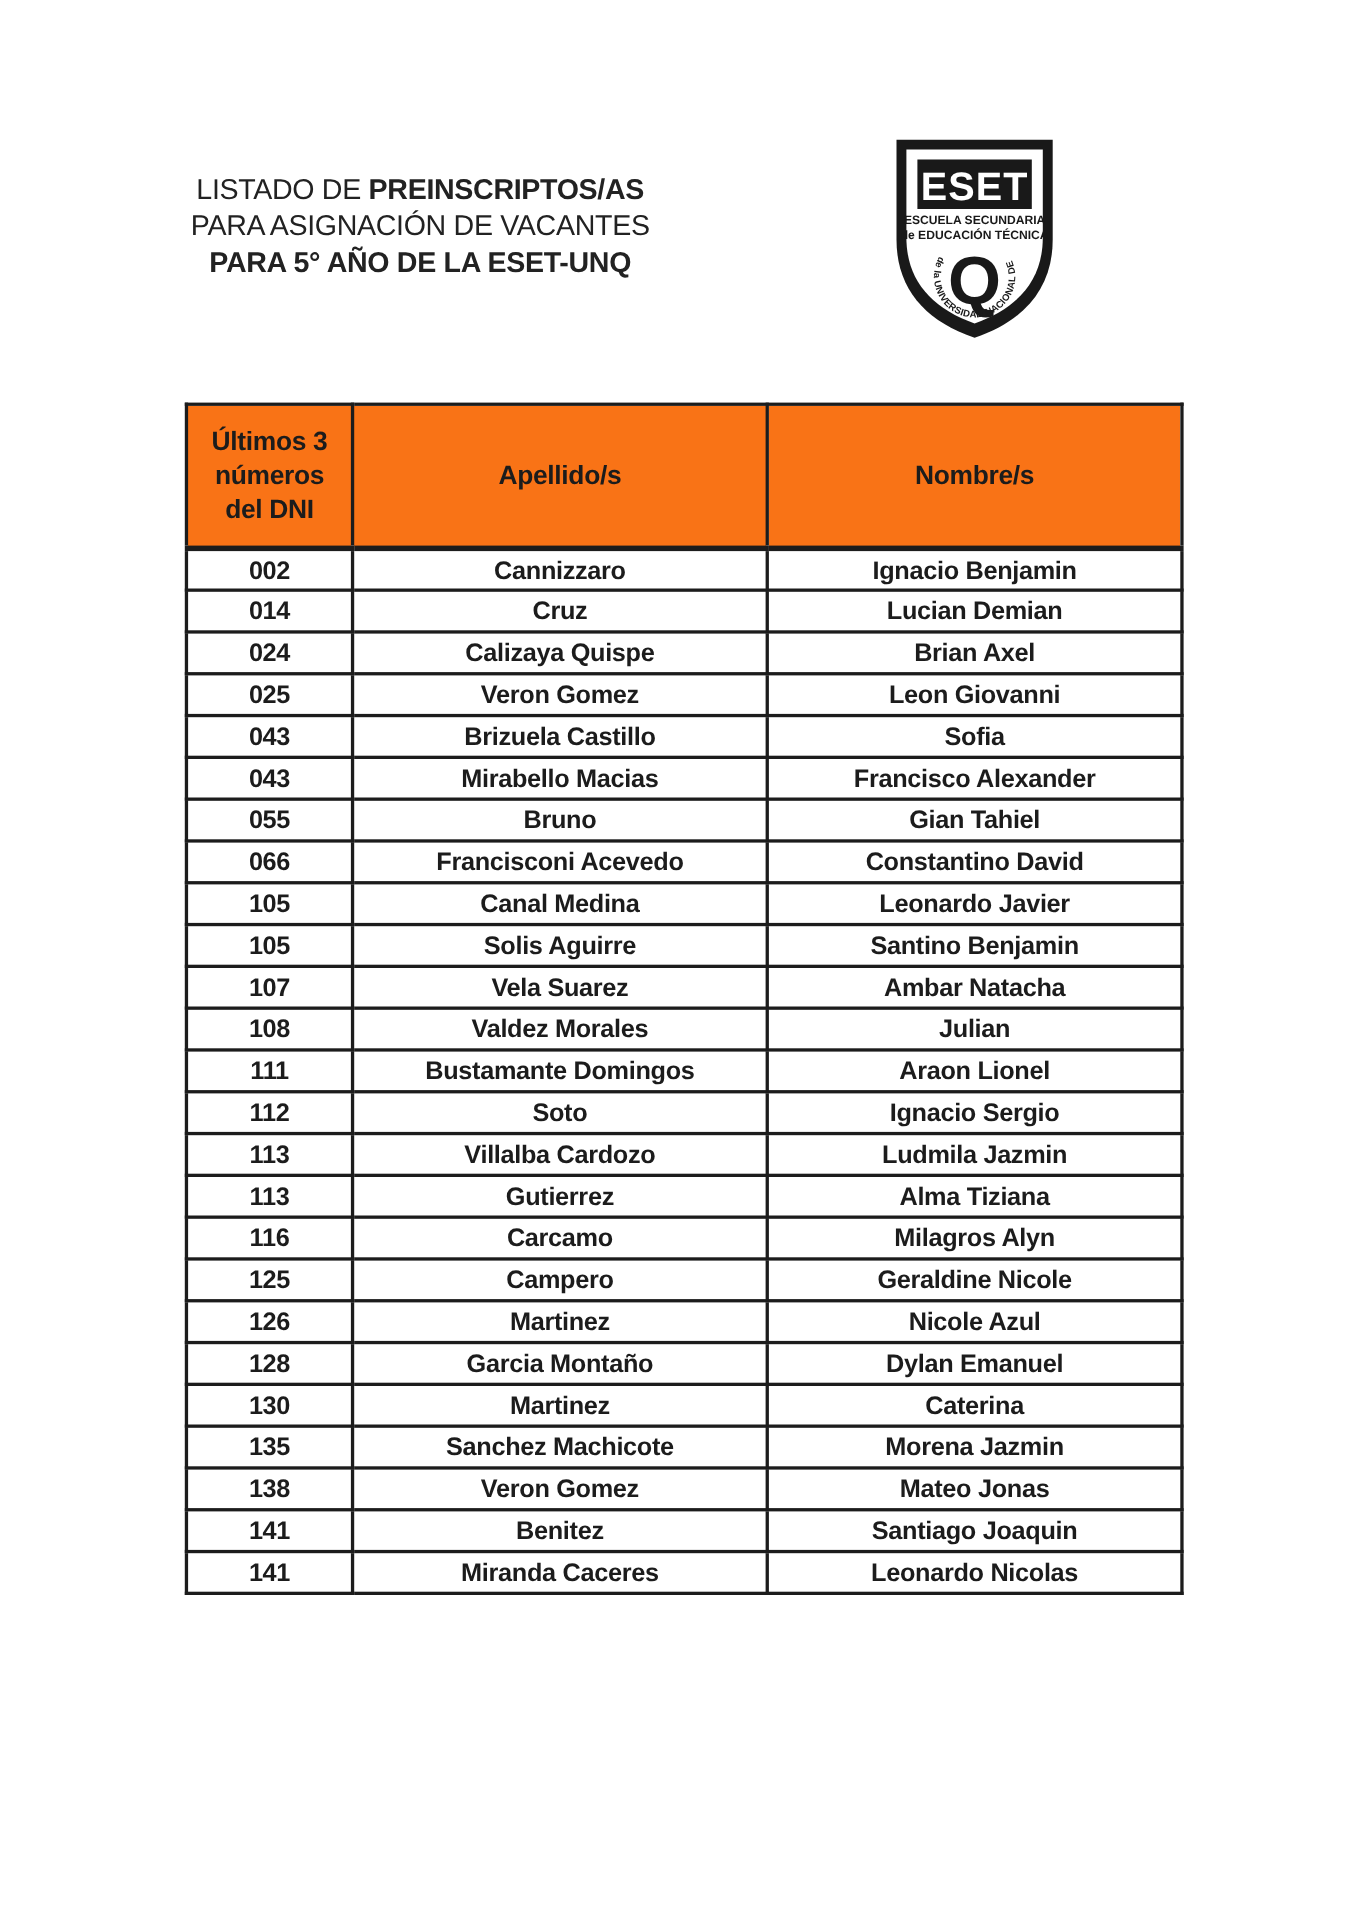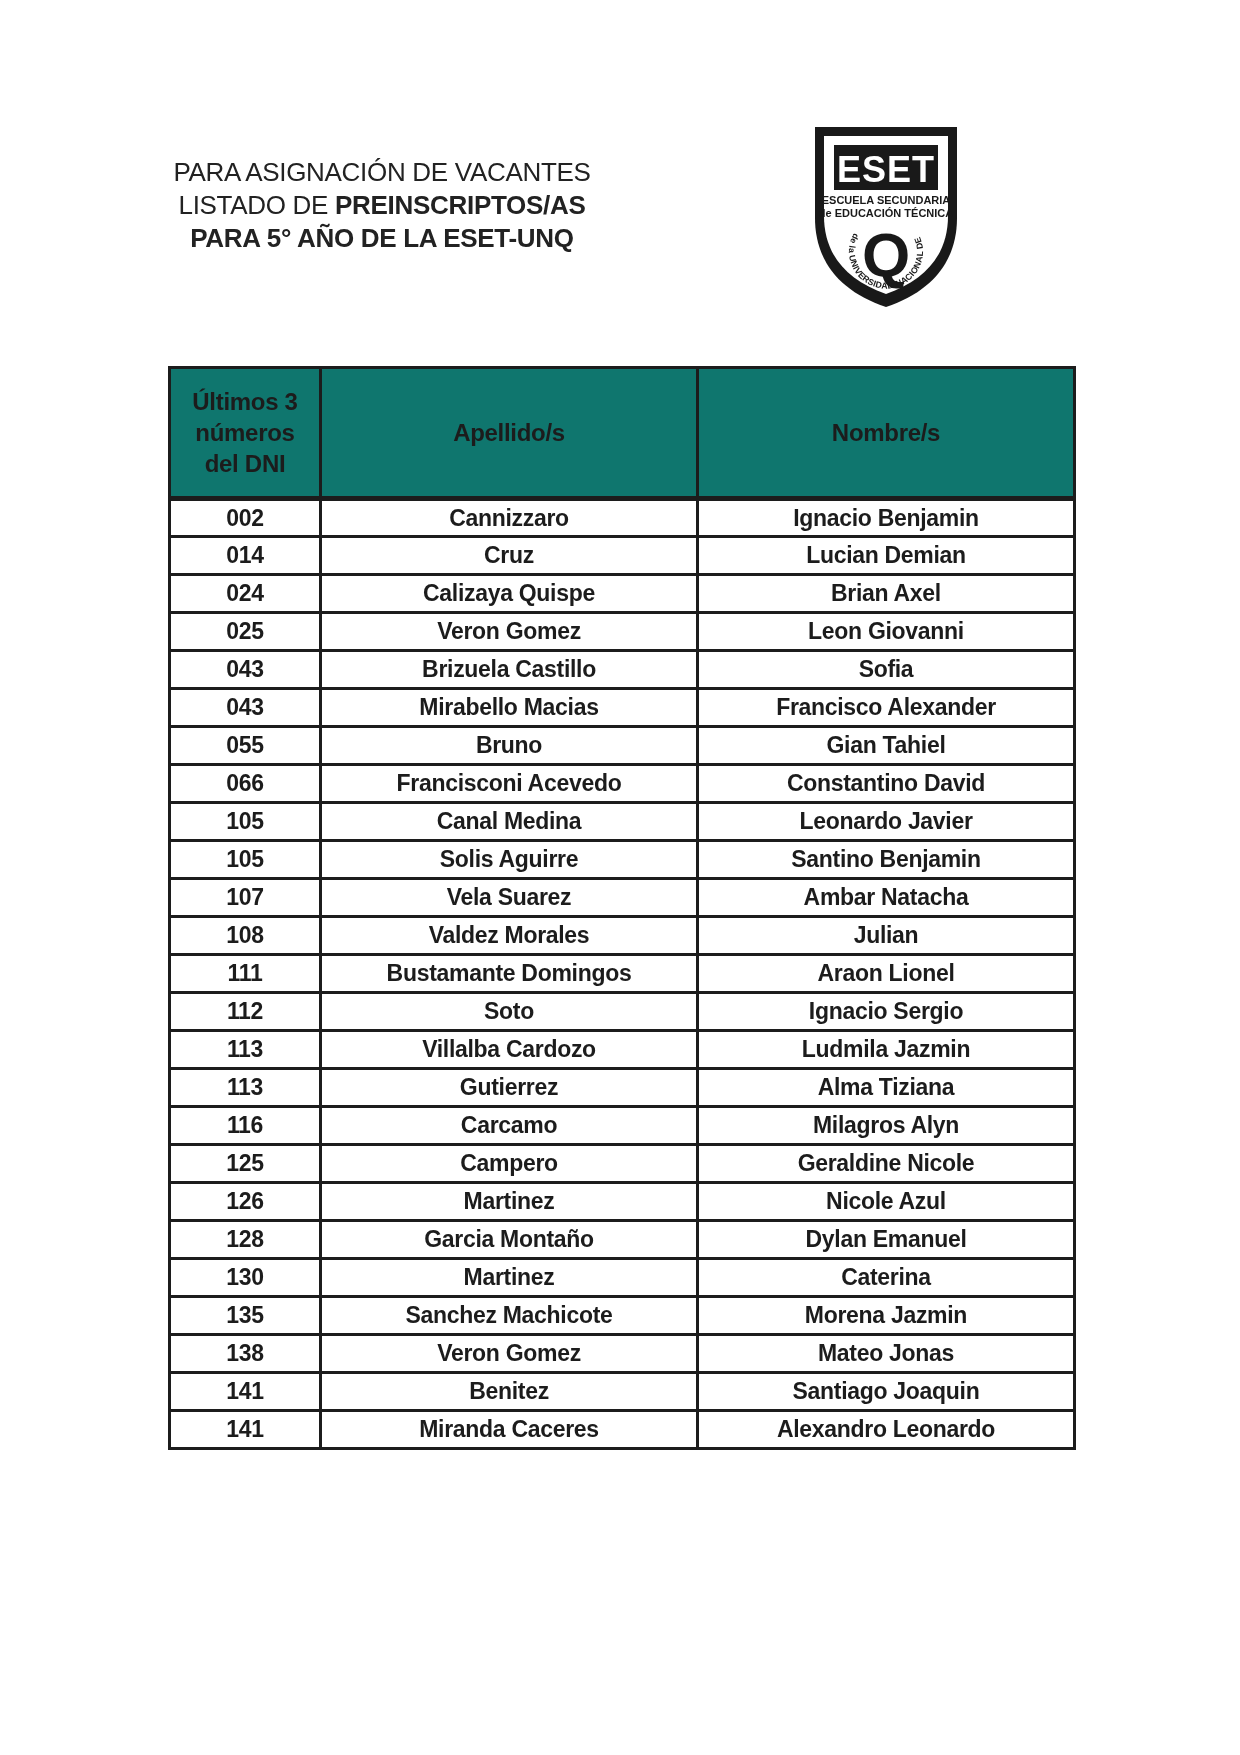--- a/index.html
+++ b/index.html
@@ -40,21 +40,21 @@
     table-layout: fixed;
   }
   .doc-table th, .doc-table td {
     border: 3px solid #1c1c1c;
     font-weight: bold;
     text-align: center;
     vertical-align: middle;
     overflow: hidden;
   }
   .doc-table thead th {
-    background: #0f766e;
+    background: #f97316;
     height: 131px;
     font-size: 24px;
     line-height: 31px;
     border-bottom-width: 5px;
     padding: 0 6px;
     letter-spacing: -0.3px;
   }
   .doc-table tbody td {
     height: 38px;
     font-size: 23px;
@@ -62,22 +62,22 @@
     background: #ffffff;
   }
   col.c1 { width: 151px; }
   col.c2 { width: 377px; }
   col.c3 { width: 377px; }
 </style>
 </head>
 <body>
 
 <div class="title-block">
+  <span class="title-line"><span>LISTADO DE </span><span class="bold">PREINSCRIPTOS/AS</span></span>
   <span class="title-line">PARA ASIGNACIÓN DE VACANTES</span>
-  <span class="title-line"><span>LISTADO DE </span><span class="bold">PREINSCRIPTOS/AS</span></span>
   <span class="title-line bold">PARA 5° AÑO DE LA ESET-UNQ</span>
 </div>
 
 <div class="logo-wrap">
   <svg viewBox="0 0 158 186" width="158" height="186">
     <path d="M8,3 H150 V94 C150,138 124,168 79,183 C34,168 8,138 8,94 Z" fill="#191919"></path>
     <path d="M17,12 H141 V92 C141,130 119,156 79,170 C39,156 17,130 17,92 Z" fill="#ffffff"></path>
     <rect x="27" y="21" width="104" height="45" fill="#191919"></rect>
     <text x="79" y="58" font-size="36" font-weight="bold" fill="#ffffff" text-anchor="middle" letter-spacing="1">ESET</text>
     <text x="79" y="80" font-size="11" font-weight="bold" fill="#191919" text-anchor="middle">ESCUELA SECUNDARIA</text>
@@ -222,16 +222,16 @@
         <td>Mateo Jonas</td>
       </tr>
       <tr>
         <td>141</td>
         <td>Benitez</td>
         <td>Santiago Joaquin</td>
       </tr>
       <tr>
         <td>141</td>
         <td>Miranda Caceres</td>
-        <td>Alexandro Leonardo</td>
+        <td>Leonardo Nicolas</td>
       </tr>
     </tbody>
 </table>
 
 </body></html>

